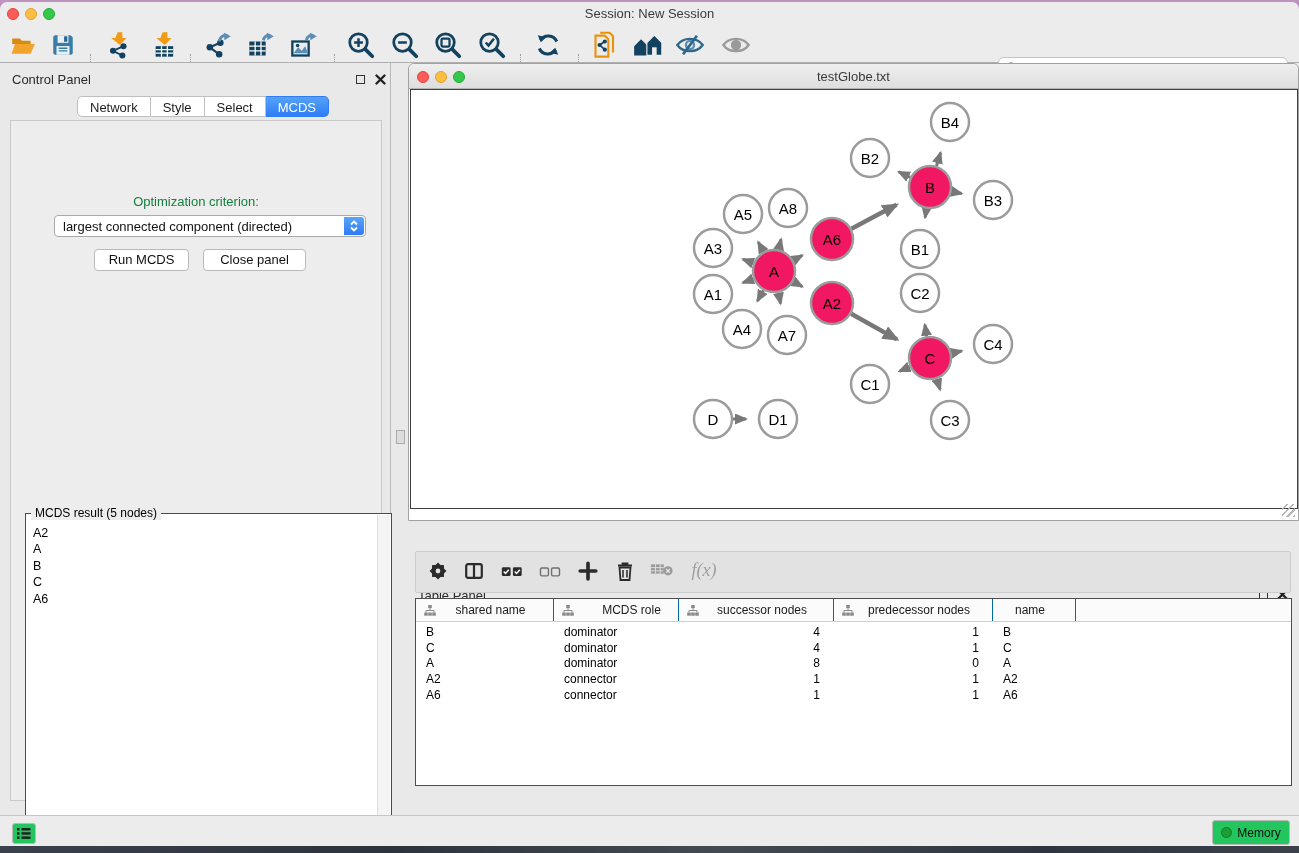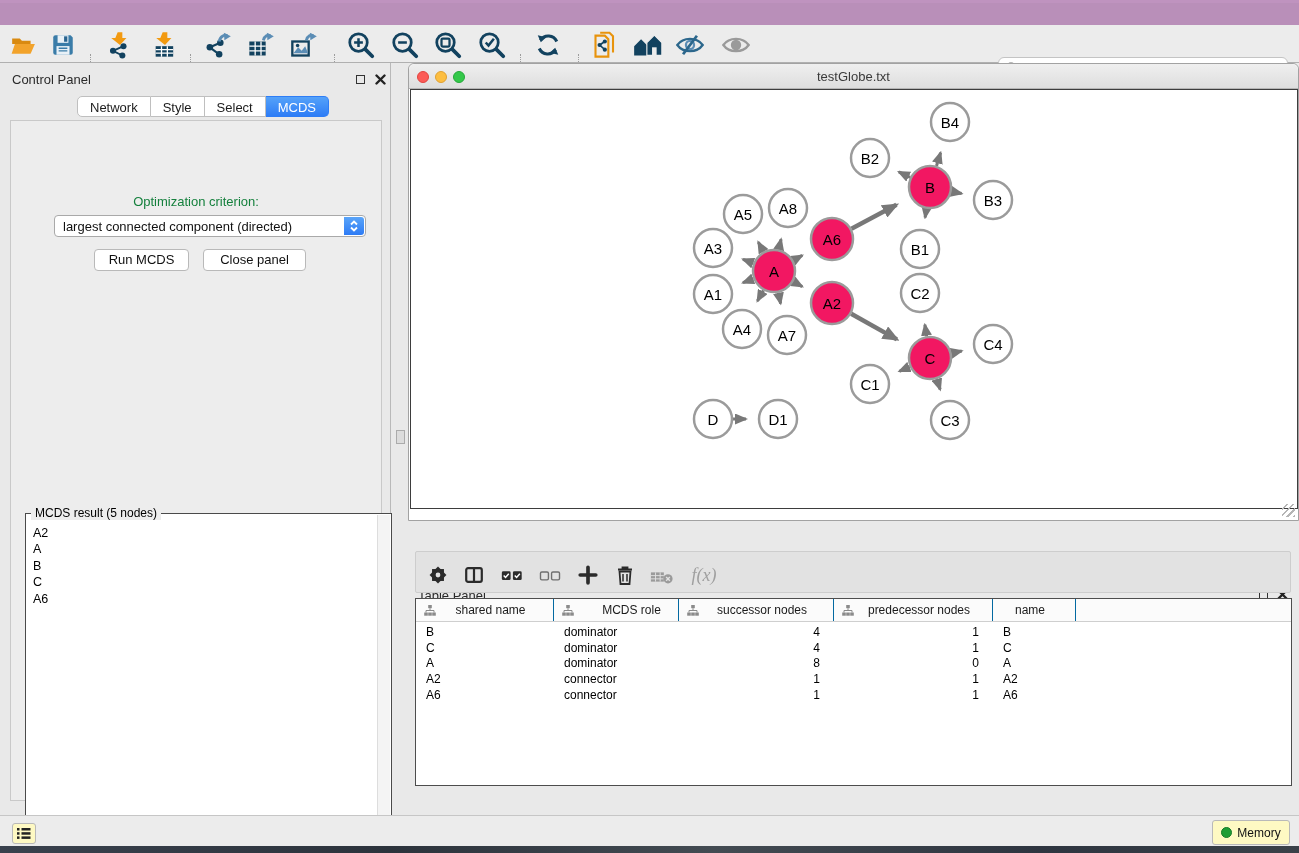--- a/index.html
+++ b/index.html
@@ -74,50 +74,56 @@
   .netwin .tl.red { left:8px; } .netwin .tl.yel { left:26px; } .netwin .tl.grn { left:44px; }
   .net-canvas { position:absolute; left:1px; top:25px; width:888px; height:420px; background:#fff;
                 border:1px solid #3d3d3d; }
   .grip { position:absolute; right:3px; bottom:3px; width:13px; height:13px;
           background:repeating-linear-gradient(135deg, transparent 0 3px, #b5b5b5 3px 4.5px); }
   .divider-handle { position:absolute; background:#dcdcdc; border:1px solid #ababab; }
 
   
   .tpanel-toolbar { position:absolute; left:415px; top:551px; width:876px; height:42px; background:#e2e2e2;
                     border:1px solid #cdcdcd; border-radius:2px; }
-  .ttbtn { position:absolute; top:8px; width:28px; height:26px; display:flex; align-items:flex-end; justify-content:center; }
+  .ttbtn { position:absolute; top:8px; width:28px; height:26px; display:flex; align-items:flex-start; justify-content:center; }
   .fx { font-family:"Liberation Serif","DejaVu Serif",serif; font-style:italic; font-size:18px; color:#9f9f9f; }
 
   .table { position:absolute; left:415px; top:598px; width:877px; height:188px; background:#fff; border:1px solid #4d4d4d; }
   .thead { position:absolute; left:0; top:0; right:0; height:23px; background:#fbfbfb; border-bottom:1px solid #cfcfcf; }
   .th { position:absolute; top:0; height:22px; border-right:1px solid #0369a1; display:flex; align-items:center;
         font-size:12px; color:#1a1a1a; }
   .th .tree { margin-left:8px; }
   .th .lbl { flex:1; text-align:center; padding-right:8px; }
   .tbody { position:absolute; left:0; top:24px; right:0; bottom:0; }
   .tr { position:absolute; left:0; right:0; height:15.7px; }
   .td { position:absolute; top:0; height:15.7px; line-height:15.7px; font-size:12px; color:#000; white-space:nowrap; }
 
   .tp-tabs { position:absolute; left:668px; top:790px; }
 
   
   .statusbar { position:absolute; left:0; top:815px; width:1299px; height:31px; background:#ececec; border-top:1px solid #c6c6c6; }
-  .sb-btn { position:absolute; background:#fef9c3; border:1px solid #b9b9b9; border-radius:3px;
+  .sb-btn { position:absolute; background:#22c55e; border:1px solid #b9b9b9; border-radius:3px;
             display:flex; align-items:center; justify-content:center; }
   .mem-label { font-size:12px; color:#111; margin-left:5px; }
   .mem-dot { width:11px; height:11px; border-radius:50%; background:#1f9d35; border:1px solid #157a27; }
   .bottom-strip { position:absolute; left:0; top:846px; width:1299px; height:7px;
                   background:linear-gradient(90deg,#39414d 0%, #2c333c 30%, #434b52 55%, #2e3540 80%, #3a4148 100%); }
 </style>
 </head>
 <body>
 
 <div id="app">
   <div class="top-strip"></div>
 
+  <div class="titlebar">
+    <span class="tl red"></span>
+    <span class="tl yel"></span>
+    <span class="tl grn"></span>
+    <div class="win-title">Session: New Session</div>
+  </div>
 
   <div class="toolbar">
     <div class="tbtn" style="left:6px">
       <svg width="28" height="26" viewBox="0 0 24 24">
         <path d="M2 6 h7 l2 2 h8 v3 H2 z" fill="#d98a10"></path>
           <path d="M4.5 11 h18.5 l-4 9 H1.5 z" fill="#f2a32b"></path>
       </svg>
     </div>
     <div class="tbtn" style="left:46px">
       <svg width="26" height="26" viewBox="0 0 24 24">

